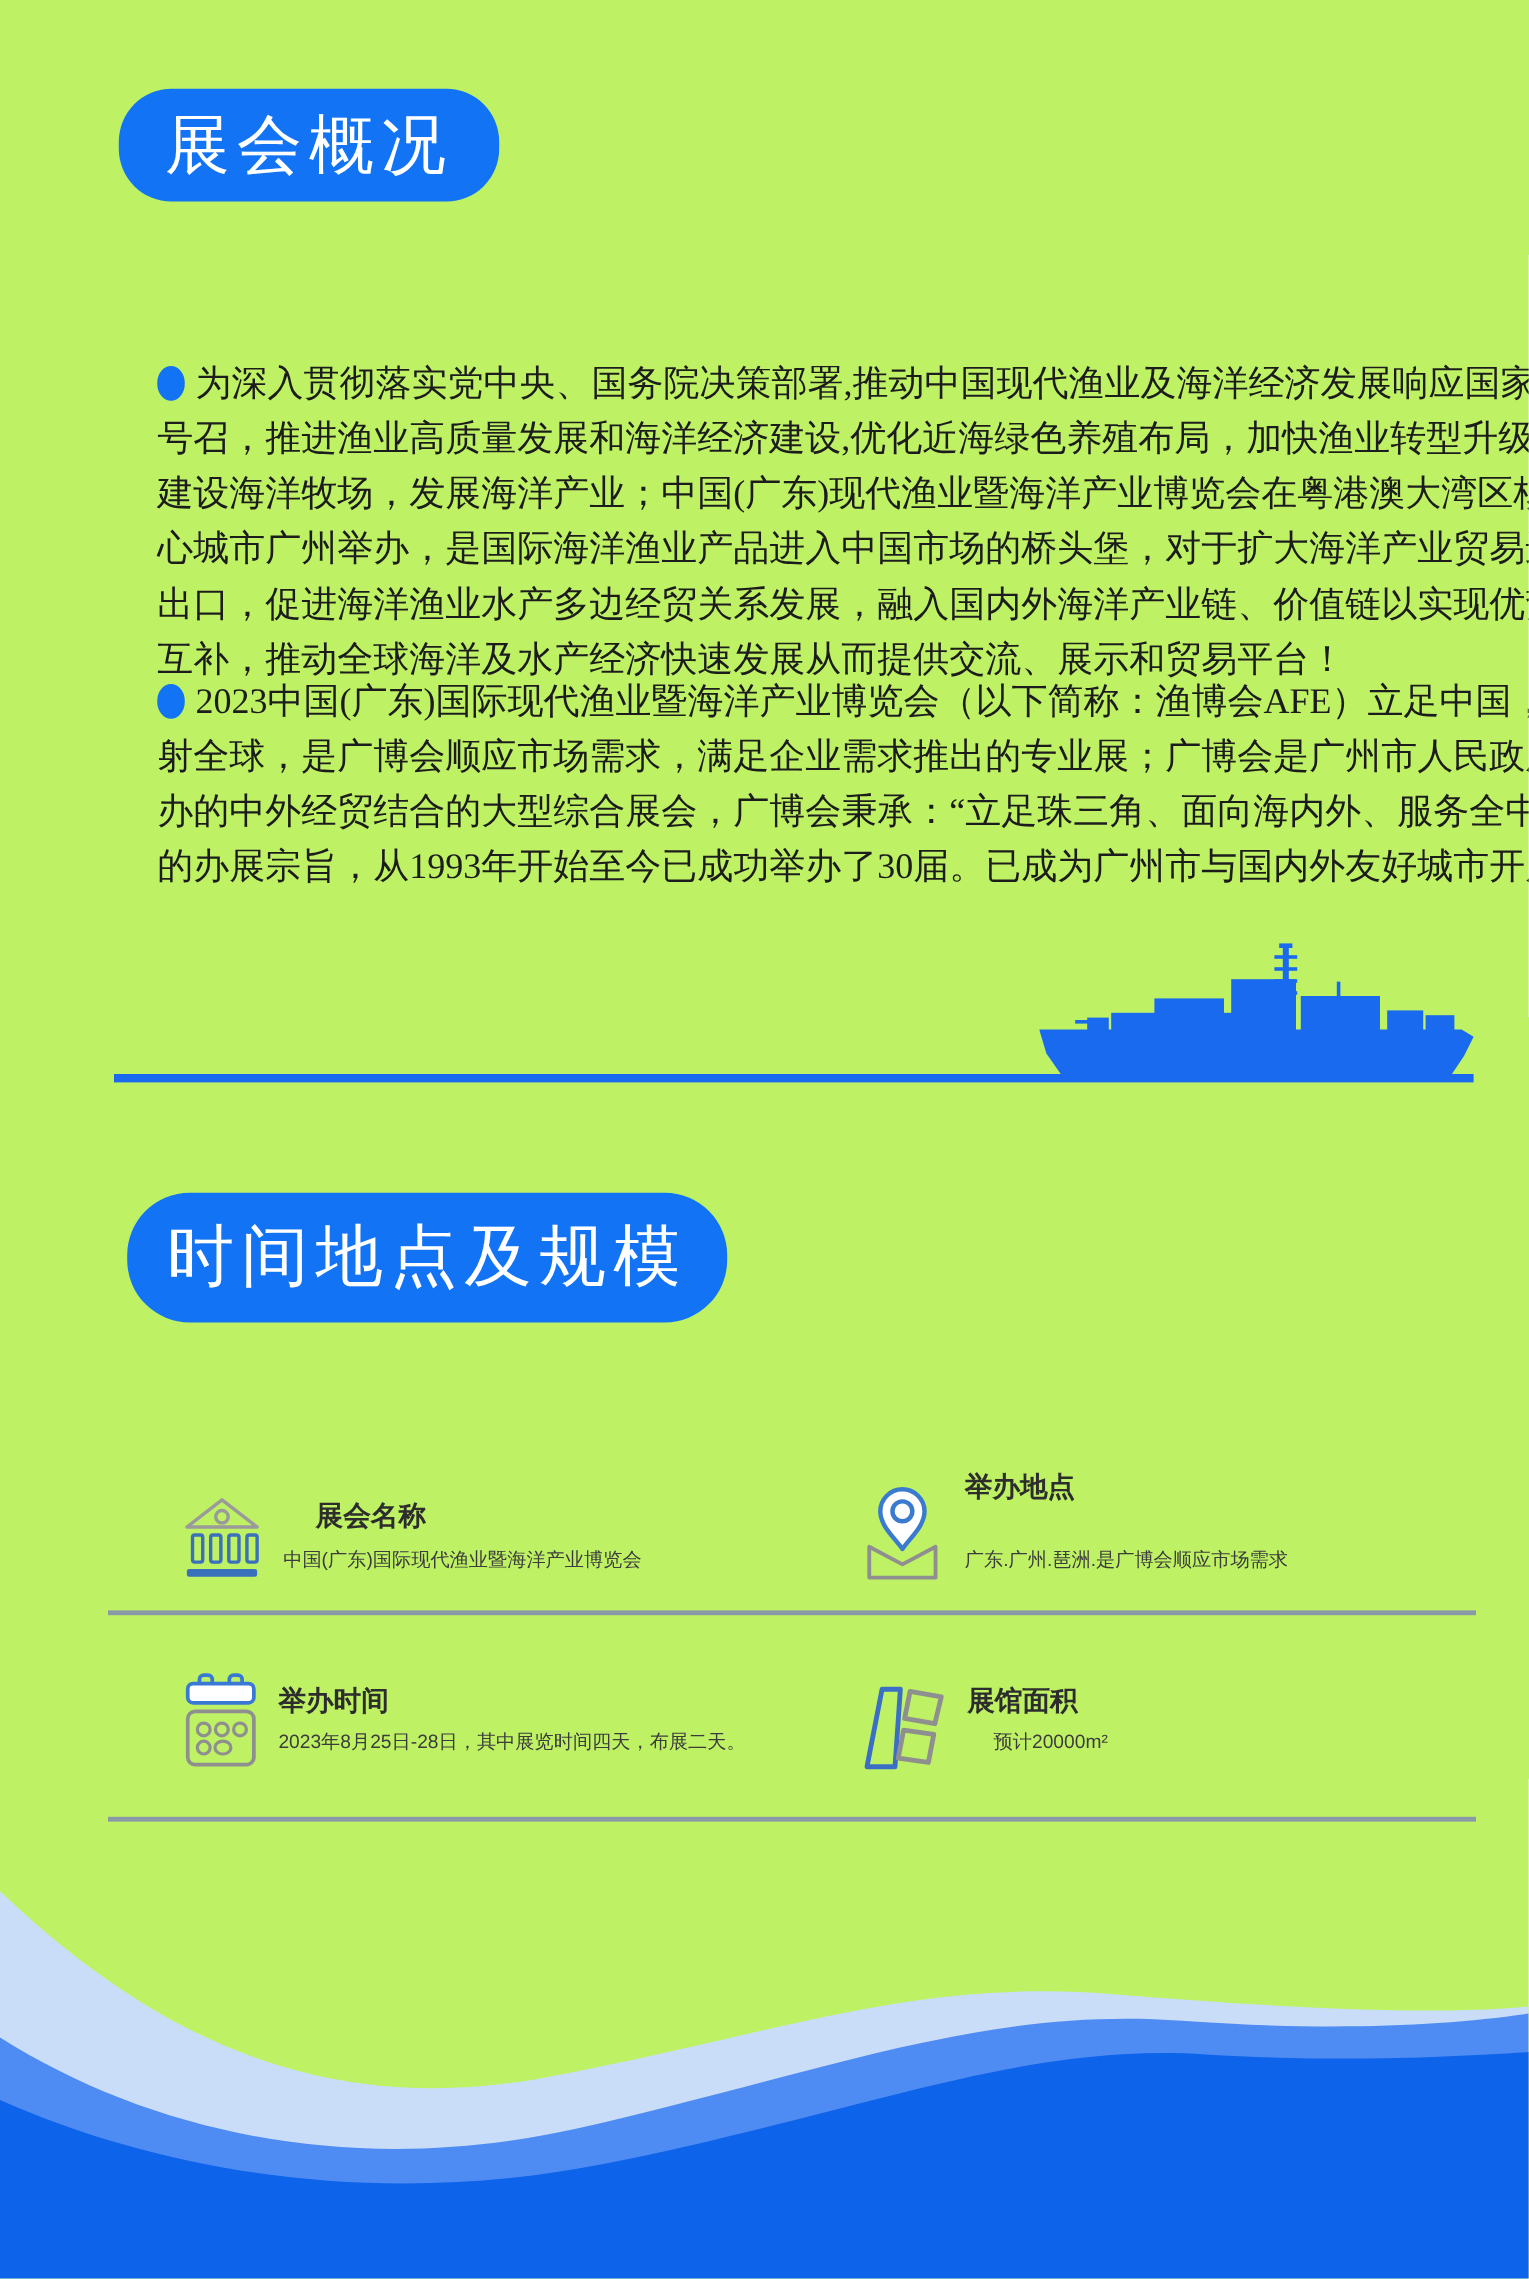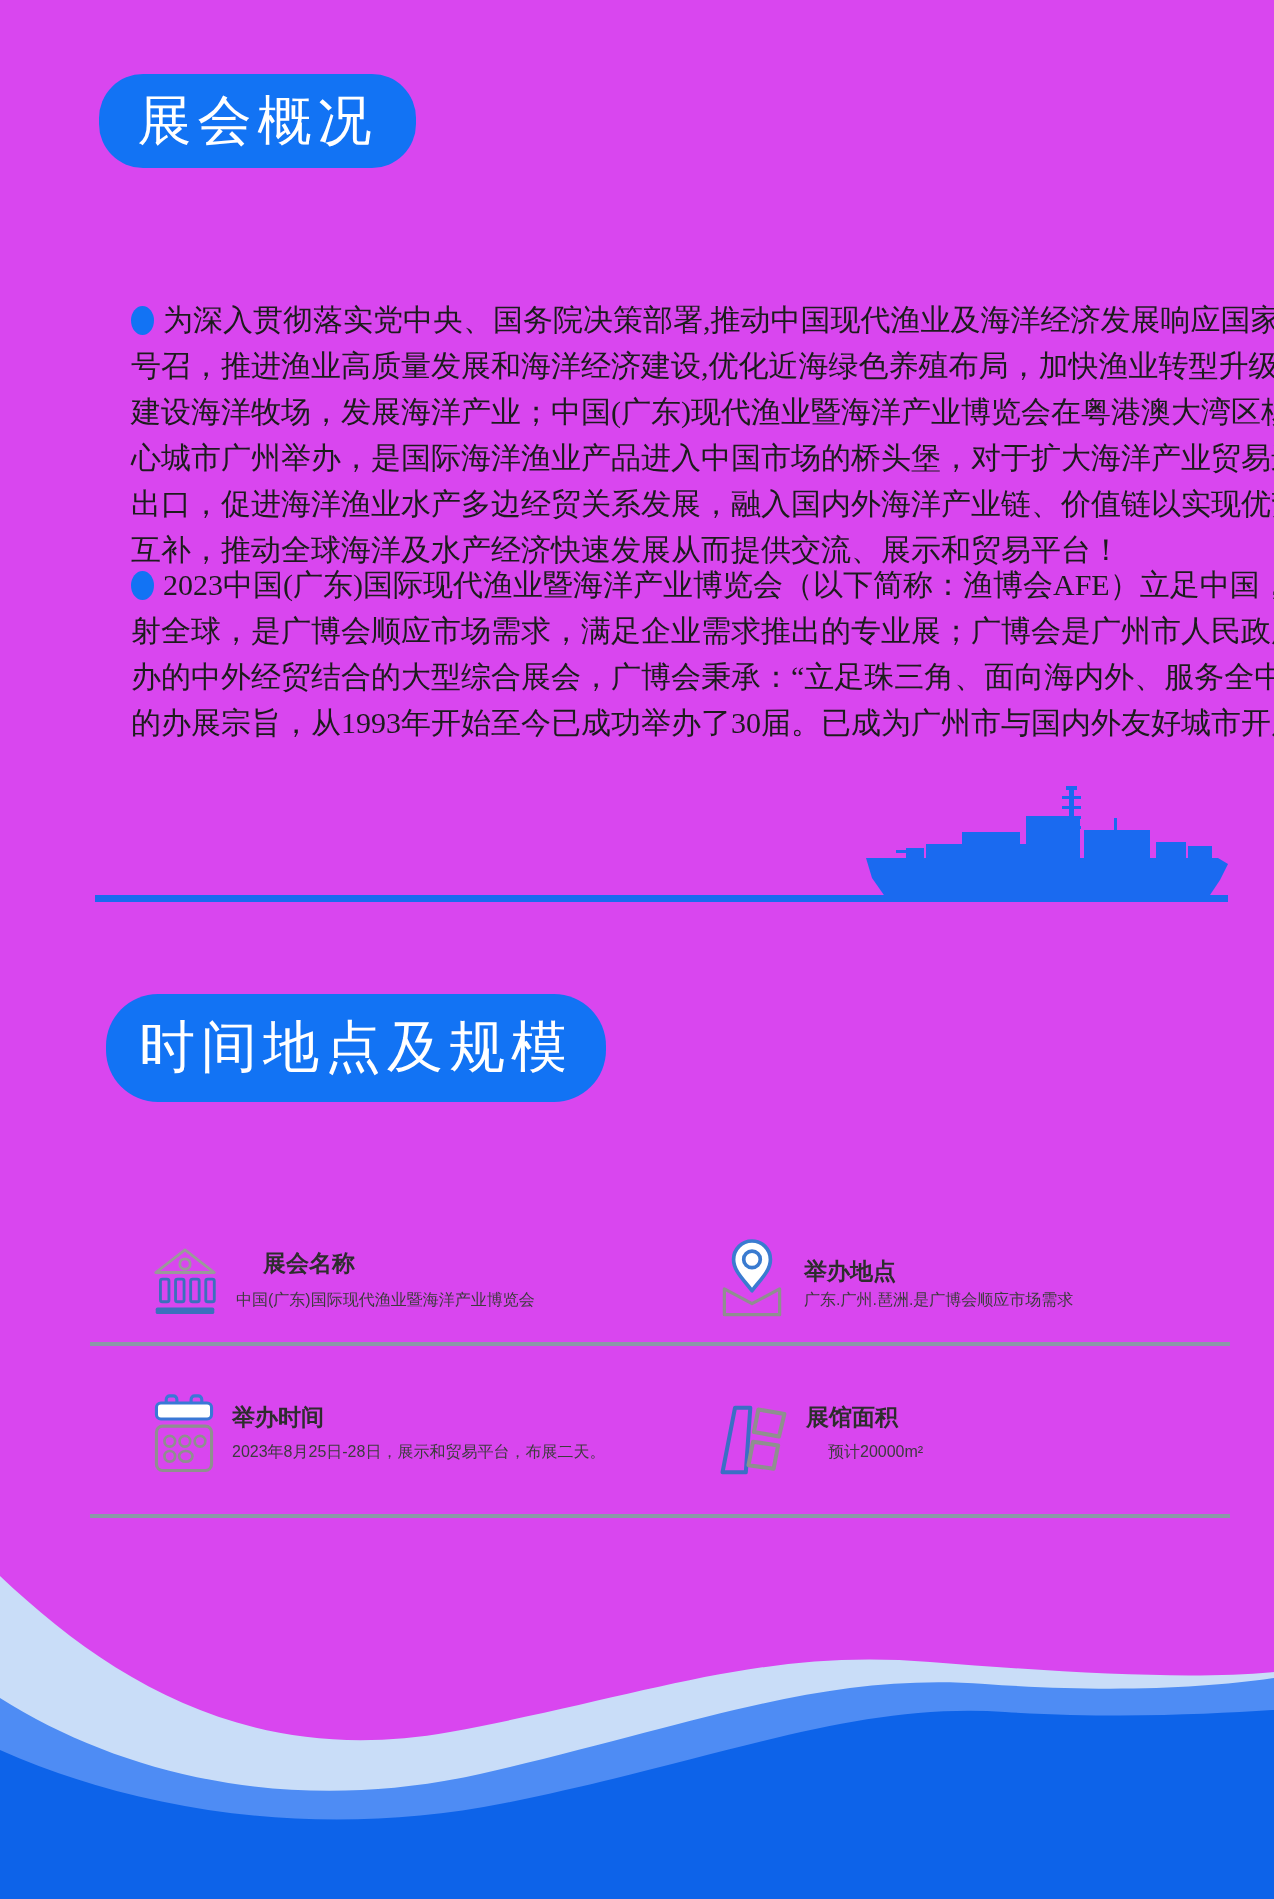--- a/index.html
+++ b/index.html
@@ -1,16 +1,16 @@
 <!DOCTYPE html>
 <html><head>
 <meta charset="utf-8">
 <style>
   html,body{margin:0;padding:0;background:#ffffff;}
-  #canvas{position:relative;width:1274px;height:1899px;background:#d946ef;overflow:hidden;
+  #canvas{position:relative;width:1274px;height:1899px;background:#bef264;overflow:hidden;
           font-family:"Liberation Serif","DejaVu Serif",serif;}
   
   .badge{position:absolute;background:#1273f4;color:#ffffff;display:flex;align-items:center;justify-content:center;
          font-family:"Liberation Serif","DejaVu Serif",serif;}
   .badge1{left:99px;top:74px;width:317px;height:94px;border-radius:44px;font-size:54px;letter-spacing:6px;}
   .badge2{left:106px;top:994px;width:500px;height:108px;border-radius:52px;font-size:56px;letter-spacing:6px;}
   
   .para{position:absolute;left:131px;width:1050px;color:#1c1c1c;font-size:30px;}
   .para .pline{white-space:nowrap;height:46px;line-height:46px;}
   .bullet{display:inline-block;width:23px;height:29px;border-radius:50%;background:#1273f4;
@@ -95,40 +95,40 @@
   <div class="info-title" style="left:236px;top:1248px;margin-left:27px;">展会名称</div>
   <div class="info-value" style="left:236px;top:1290px;">中国(广东)国际现代渔业暨海洋产业博览会</div>
 
   <svg class="info-icon" style="left:717px;top:1233px;width:70px;height:86px;" viewBox="0 0 76 92">
     <g fill="none" stroke-linejoin="round" stroke-linecap="round">
       <path d="M8,60 L8,88 L68,88 L68,60 L38,76 Z" stroke="#8f8f8f" stroke-width="3.5"></path>
       <path d="M38,8 C49,8 58,17 58,28 C58,41 46,51 38,62 C30,51 18,41 18,28 C18,17 27,8 38,8 Z" fill="#ffffff" stroke="#3a7bd0" stroke-width="4"></path>
       <circle cx="38" cy="28" r="9" stroke="#3a7bd0" stroke-width="4"></circle>
     </g>
   </svg>
-  <div class="info-title" style="left:804px;top:1256px;">举办地点</div>
+  <div class="info-title" style="left:804px;top:1224px;">举办地点</div>
   <div class="info-value" style="left:804px;top:1290px;">广东.广州.琶洲.是广博会顺应市场需求</div>
 
   <div class="rule" style="top:1342px;"></div>
 
   <svg class="info-icon" style="left:152px;top:1392px;width:64px;height:86px;" viewBox="0 0 72 96">
     <g fill="none" stroke-linejoin="round" stroke-linecap="round">
       <rect x="16" y="4" width="12" height="14" rx="4" stroke="#3a78d6" stroke-width="3.5"></rect>
       <rect x="44" y="4" width="12" height="14" rx="4" stroke="#3a78d6" stroke-width="3.5"></rect>
       <rect x="5" y="12" width="62" height="18" rx="5" fill="#ffffff" stroke="#3a78d6" stroke-width="3.5"></rect>
       <rect x="5" y="38" width="62" height="50" rx="7" stroke="#8f8f8f" stroke-width="3.5"></rect>
       <circle cx="20" cy="55" r="6" stroke="#8f8f8f" stroke-width="3"></circle>
       <circle cx="37" cy="55" r="6" stroke="#8f8f8f" stroke-width="3"></circle>
       <circle cx="54" cy="55" r="6" stroke="#8f8f8f" stroke-width="3"></circle>
       <circle cx="20" cy="72" r="6" stroke="#8f8f8f" stroke-width="3"></circle>
       <ellipse cx="38" cy="72" rx="7.5" ry="6" stroke="#8f8f8f" stroke-width="3"></ellipse>
     </g>
   </svg>
   <div class="info-title" style="left:232px;top:1402px;">举办时间</div>
-  <div class="info-value" style="left:232px;top:1442px;">2023年8月25日-28日，展示和贸易平台，布展二天。</div>
+  <div class="info-value" style="left:232px;top:1442px;">2023年8月25日-28日，其中展览时间四天，布展二天。</div>
 
   <svg class="info-icon" style="left:718px;top:1400px;width:70px;height:80px;" viewBox="0 0 78 88">
     <g fill="none" stroke-linejoin="round" stroke-linecap="round">
       <path d="M19,8 L36,8 L31,80 L5,80 Z" stroke="#3a6fc5" stroke-width="4.5"></path>
       <path d="M45,10 L74,15 L68,40 L40,35 Z" stroke="#8f8f8f" stroke-width="4.5"></path>
       <path d="M39,46 L67,50 L62,76 L34,72 Z" stroke="#8f8f8f" stroke-width="4.5"></path>
     </g>
   </svg>
   <div class="info-title" style="left:806px;top:1402px;">展馆面积</div>
   <div class="info-value" style="left:828px;top:1442px;">预计20000m²</div>

